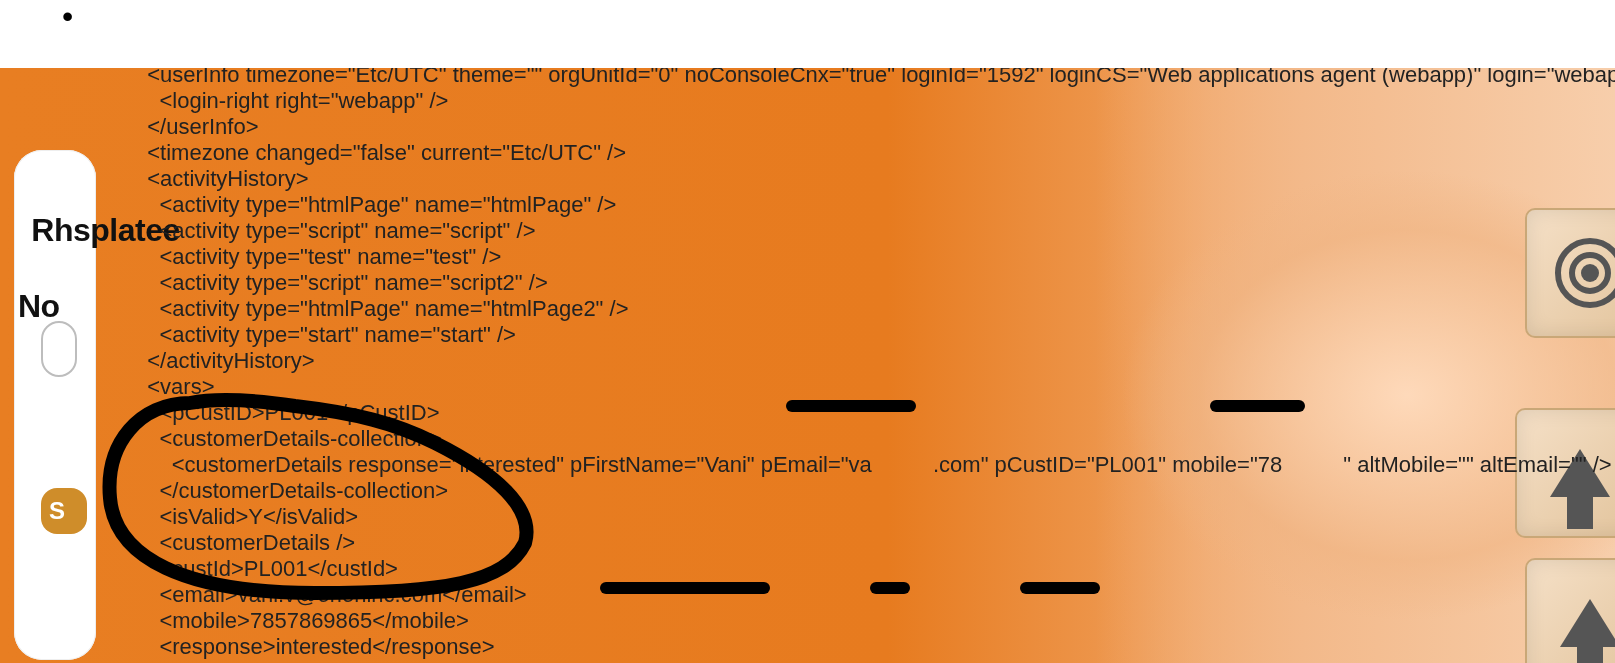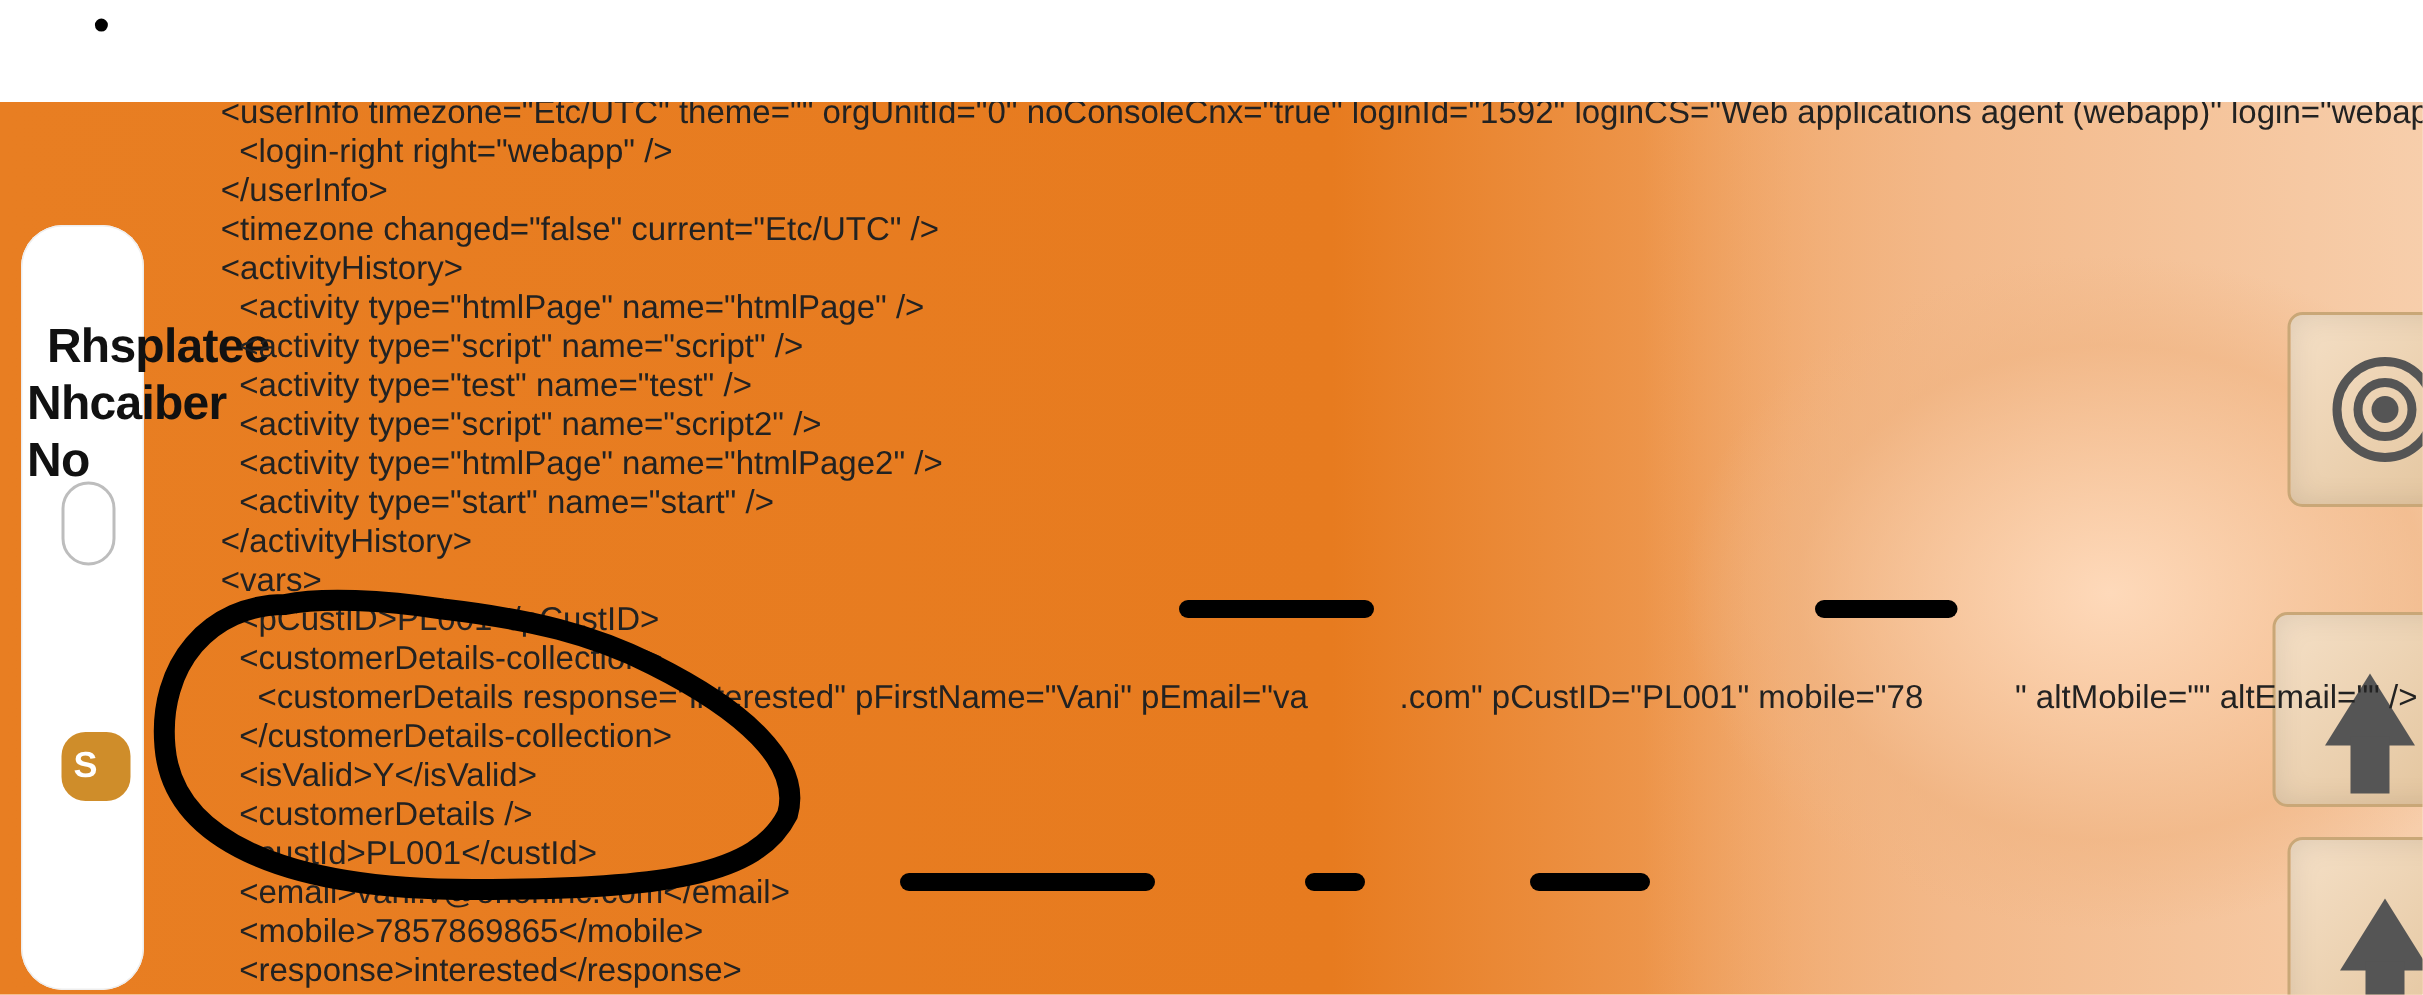--- a/index.html
+++ b/index.html
@@ -183,21 +183,20 @@
     </div>
     <div class="block bot">
       <div class="arrow-up"></div>
     </div>
   </div>
 
   <div class="card"></div>
 
 
   <div class="label l1">Rhsplatee</div>
-  <div class="label l2">Nhcaiber</div>
   <div class="label l3">No</div>
 
   <input class="input" style="">
 
   <button class="submit">S</button>
 
   <div class="xml">  &lt;userInfo timezone="Etc/UTC" theme="" orgUnitId="0" noConsoleCnx="true" loginId="1592" loginCS="Web applications agent (webapp)" login="webapp" locale="en-
     &lt;login-right right="webapp" /&gt;
   &lt;/userInfo&gt;
   &lt;timezone changed="false" current="Etc/UTC" /&gt;

